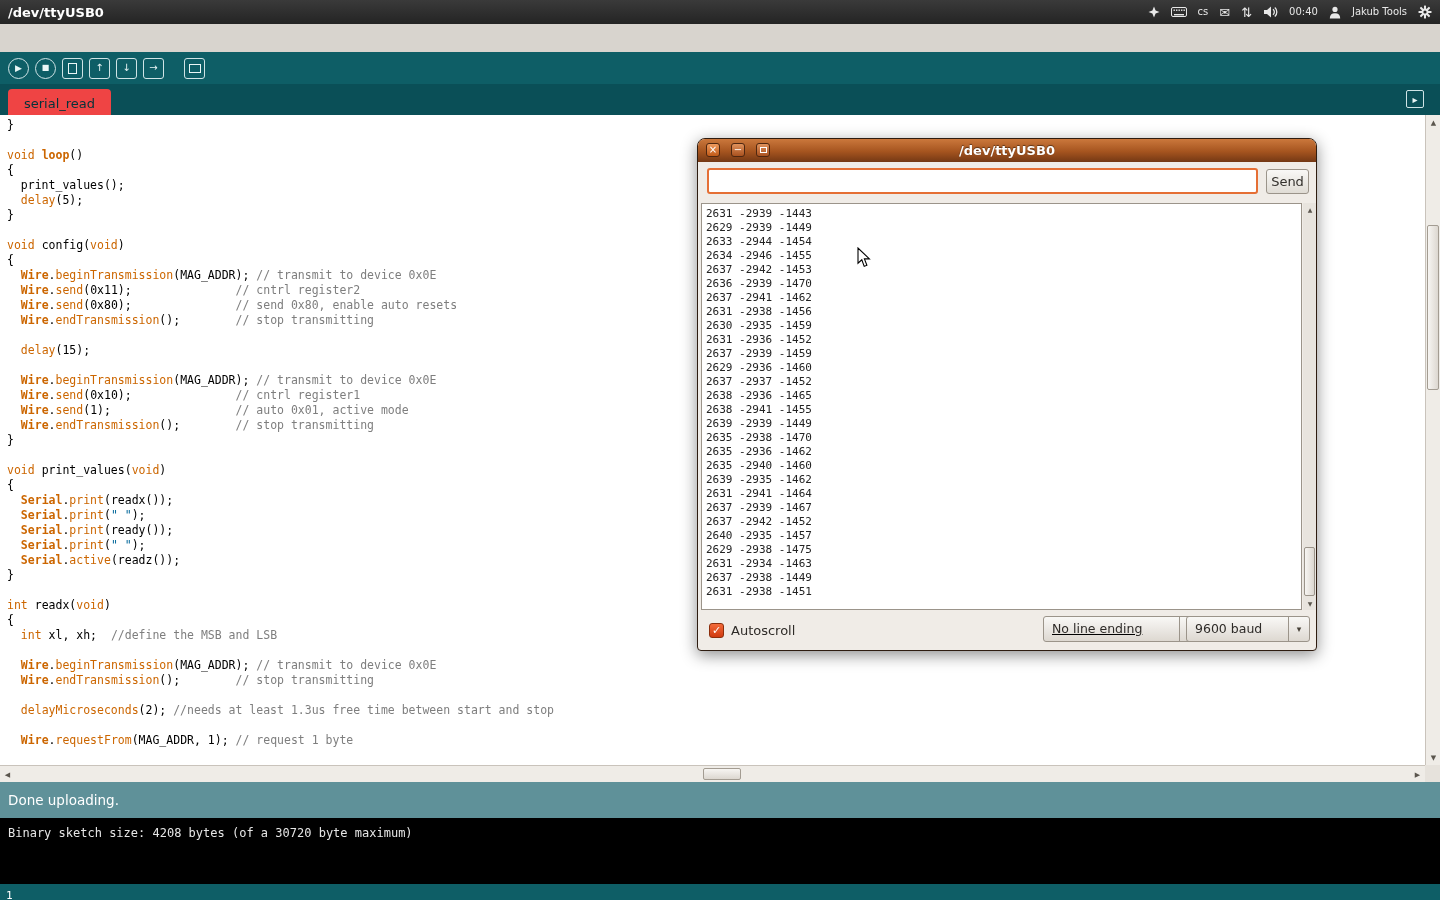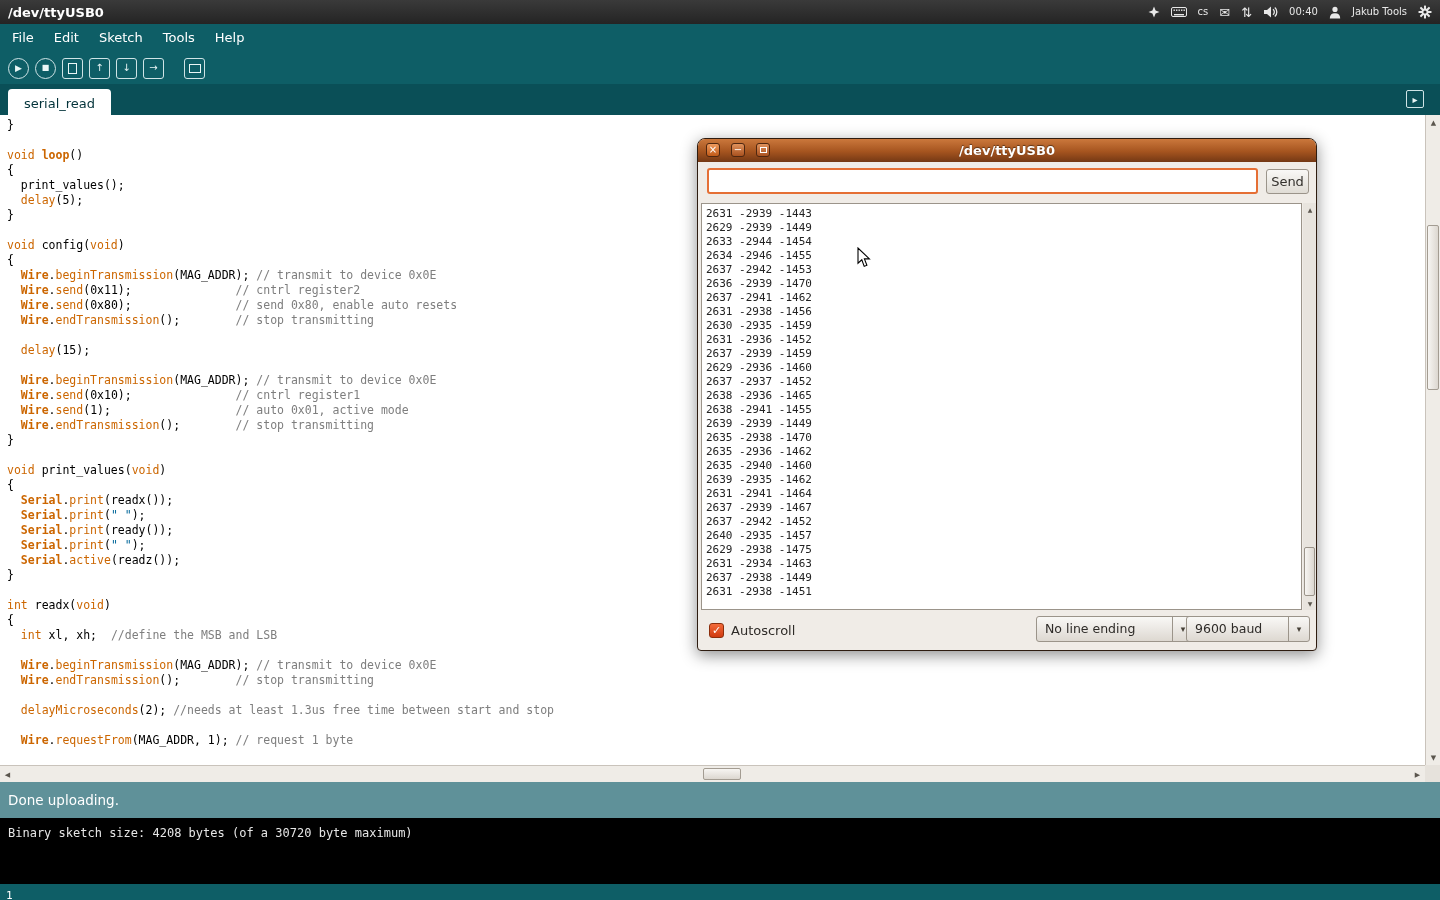--- a/index.html
+++ b/index.html
@@ -28,21 +28,21 @@
   .tb-btn.round { border-radius:50%; }
   .tb-btn.gap { margin-left:14px; }
   .tbi { color:#eaf6f6; font-size:10px; line-height:1; }
   .play-icon { font-size:9px; }
   .stop-icon { font-size:8px; }
   .new-file-icon { width:9px; height:11px; border:1px solid #eaf6f6; }
   .serial-monitor-icon { width:12px; height:9px; border:1px solid #eaf6f6; }
 
   
   #tabbar { position:absolute; left:0; top:84px; width:1440px; height:31px; background:#0a4f57; }
-  #tab-active { position:absolute; left:8px; bottom:0; height:26px; background:#ffffff;
+  #tab-active { position:absolute; left:8px; bottom:0; height:26px; background:#ef4444;
     border-radius:4px 4px 0 0; padding:2px 16px; font-size:13px; line-height:26px; color:#03333a; }
   #tab-menu-btn { position:absolute; right:16px; top:6px; width:18px; height:18px;
     border:1.5px solid #cfe4e6; border-radius:2px; display:flex; align-items:center; justify-content:center;
     color:#eaf6f6; font-size:10px; }
 
   
   #editor { position:absolute; left:0; top:115px; width:1425px; height:650px; background:#fff;
     padding:3px 0 0 7px; overflow:hidden; }
   .code-line { white-space:pre; font-family:"DejaVu Sans Mono", monospace; font-size:11.5px; line-height:15px; color:#000; }
   .t-p { color:#000; }
@@ -107,21 +107,21 @@
   .sm-vscroll .up { top:0; }
   .sm-vscroll .down { bottom:0; }
   .sm-thumb { position:absolute; left:1px; width:11px; bottom:14px; height:49px;
     background:linear-gradient(90deg,#f7f5f2,#dcd7d0); border:1px solid #9b948a; border-radius:2px; }
   .sm-check { position:absolute; left:11px; top:461px; width:15px; height:15px;
     background:linear-gradient(#f36b3a,#d03a10); border:1px solid #8c2e0c; border-radius:3px;
     color:#fff; font-size:11px; display:flex; align-items:center; justify-content:center; }
   .sm-check-label { position:absolute; left:33px; top:461px; font-size:13px; color:#2e2b28; line-height:15px; }
   .combo { position:absolute; top:454px; height:26px; display:flex; align-items:stretch;
     background:linear-gradient(#f9f8f6,#ddd8d1); border:1px solid #9b948a; border-radius:3px; }
-  .combo1 { left:338px; width:158px; }
+  .combo1 { left:345px; width:158px;text-decoration:underline; }
   .combo2 { left:488px; width:124px; }
   .combo-text { flex:1; font-size:12.5px; line-height:24px; color:#2e2b28; padding-left:8px; white-space:nowrap; overflow:hidden; }
   .combo-btn { width:21px; border-left:1px solid #9b948a; display:flex; align-items:center; justify-content:center;
     color:#474138; font-size:9px; }
 
   
   #mouse-cursor { position:absolute; left:857px; top:247px; z-index:20; }
 </style>
 </head>
 <body>
@@ -175,27 +175,20 @@
             <rect x="6" y="0.5" width="2" height="13" rx="0.5" transform="rotate(90 7 7)"></rect>
             <rect x="6" y="0.5" width="2" height="13" rx="0.5" transform="rotate(135 7 7)"></rect>
             <circle cx="7" cy="7" r="3.4"></circle>
           </g>
           <circle cx="7" cy="7" r="1.6" fill="#262626"></circle>
         </svg>
       </span>
     </div>
   </div>
 
-  <div id="menubar">
-      <span class="menu-item">File</span>
-      <span class="menu-item">Edit</span>
-      <span class="menu-item">Sketch</span>
-      <span class="menu-item">Tools</span>
-      <span class="menu-item">Help</span>
-    </div>
 
   <div id="toolbar">
     <div id="toolbar-buttons">
         <div class="tb-btn round">
           <span class="tbi play-icon">▶</span>
         </div>
         <div class="tb-btn round">
           <span class="tbi stop-icon">■</span>
         </div>
         <div class="tb-btn">

